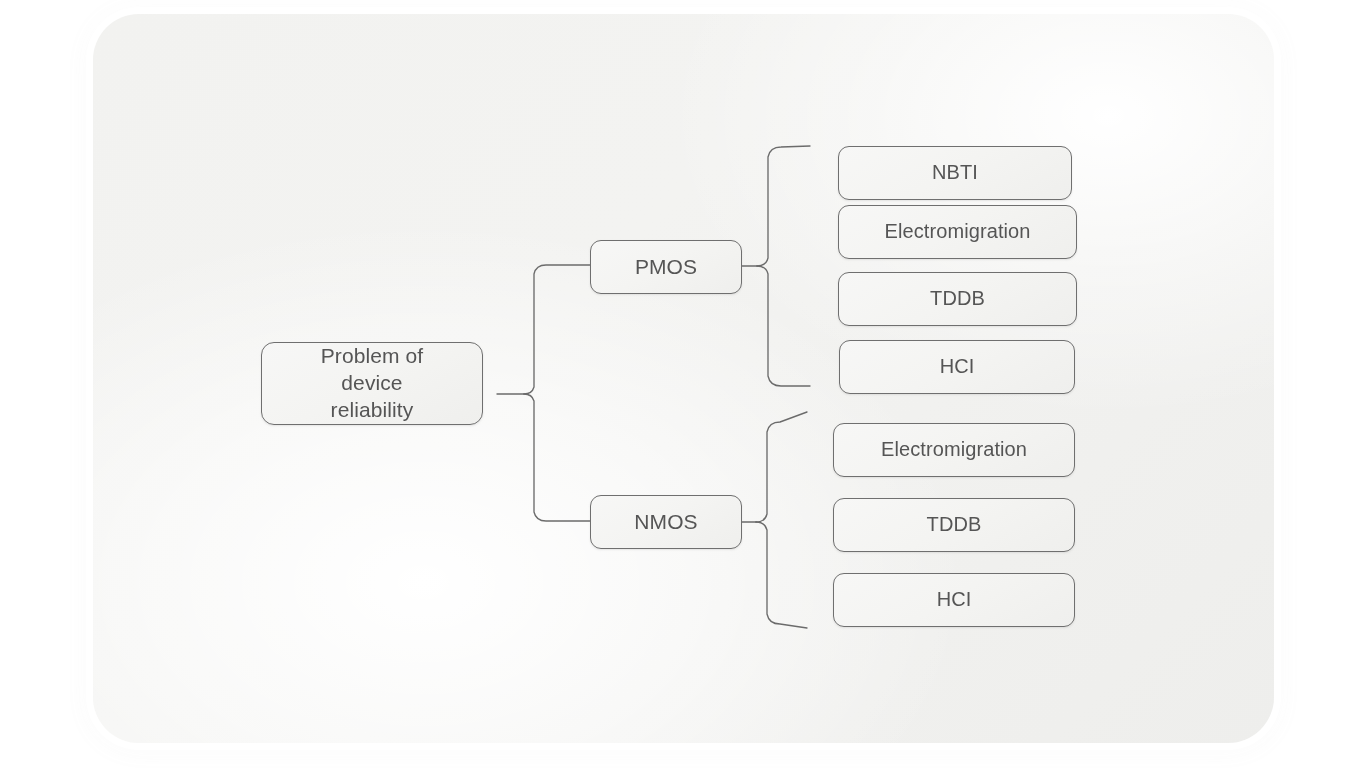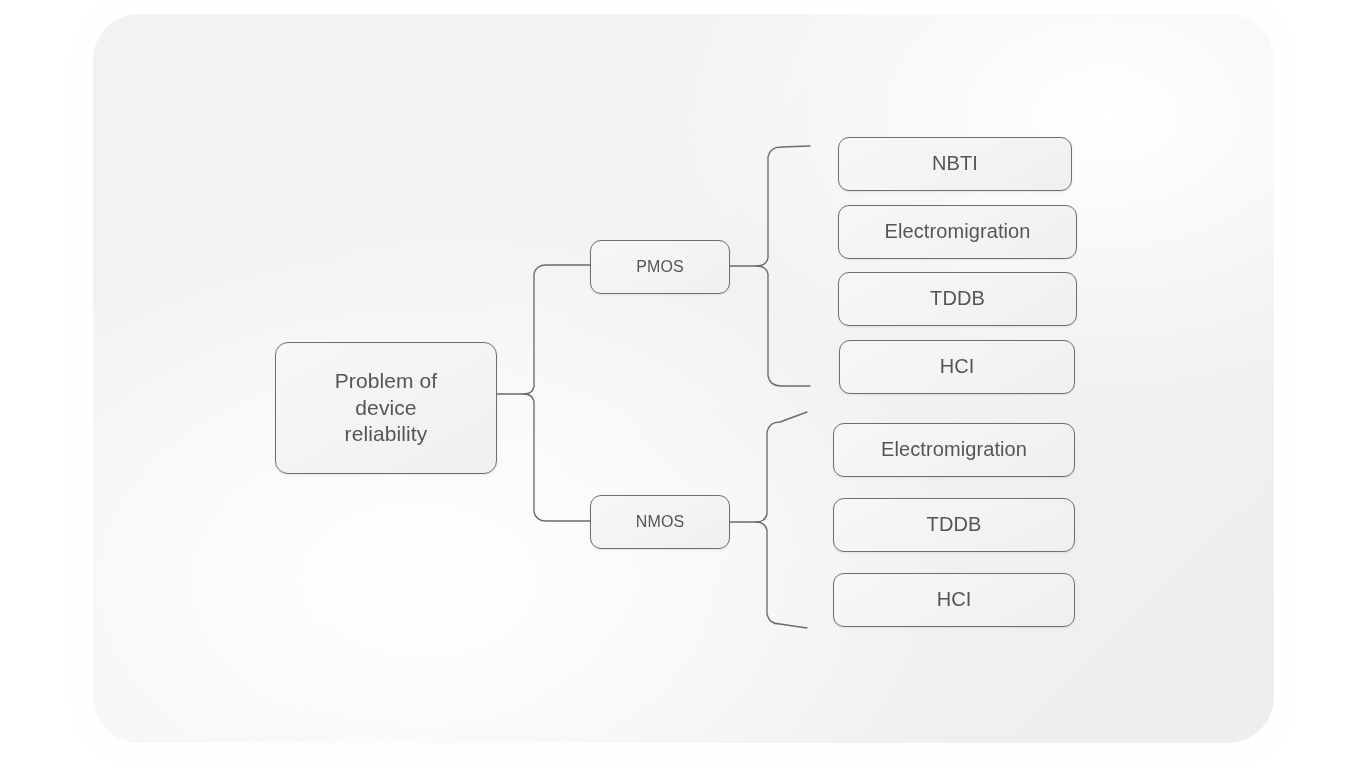--- a/index.html
+++ b/index.html
@@ -58,45 +58,45 @@
     border: 1px solid #6f6f6f;
     border-radius: 11px;
     background: linear-gradient(150deg, #f7f7f6 0%, #f4f4f2 48%, #efefed 100%);
     color: #555555;
     box-shadow: 0 1px 2px rgba(120,120,120,0.16);
     line-height: 1.28;
     letter-spacing: 0.1px;
   }
 
   .node.root {
-    left: 275px;
+    left: 261px;
     top: 342px;
     width: 222px;
-    height: 132px;
+    height: 83px;
     font-size: 21px;
     border-radius: 13px;
     padding: 0 10px;
   }
 
   .node.branch {
     left: 590px;
-    width: 140px;
+    width: 152px;
     height: 54px;
-    font-size: 16px;
+    font-size: 21px;
   }
   .node.branch.pmos { top: 240px; }
   .node.branch.nmos { top: 495px; text-align: right; }
 
   .node.leaf {
     height: 54px;
     font-size: 20px;
   }
 
   
-  .leaf.p0 { left: 838px; top: 137px; width: 234px; }
+  .leaf.p0 { left: 838px; top: 146px; width: 234px; }
   .leaf.p1 { left: 838px; top: 205px; width: 239px; }
   .leaf.p2 { left: 838px; top: 272px; width: 239px; }
   .leaf.p3 { left: 839px; top: 340px; width: 236px; }
 
   
   .leaf.n0 { left: 833px; top: 423px; width: 242px; }
   .leaf.n1 { left: 833px; top: 498px; width: 242px; }
   .leaf.n2 { left: 833px; top: 573px; width: 242px; }
 
   .node-label { display: block; }

